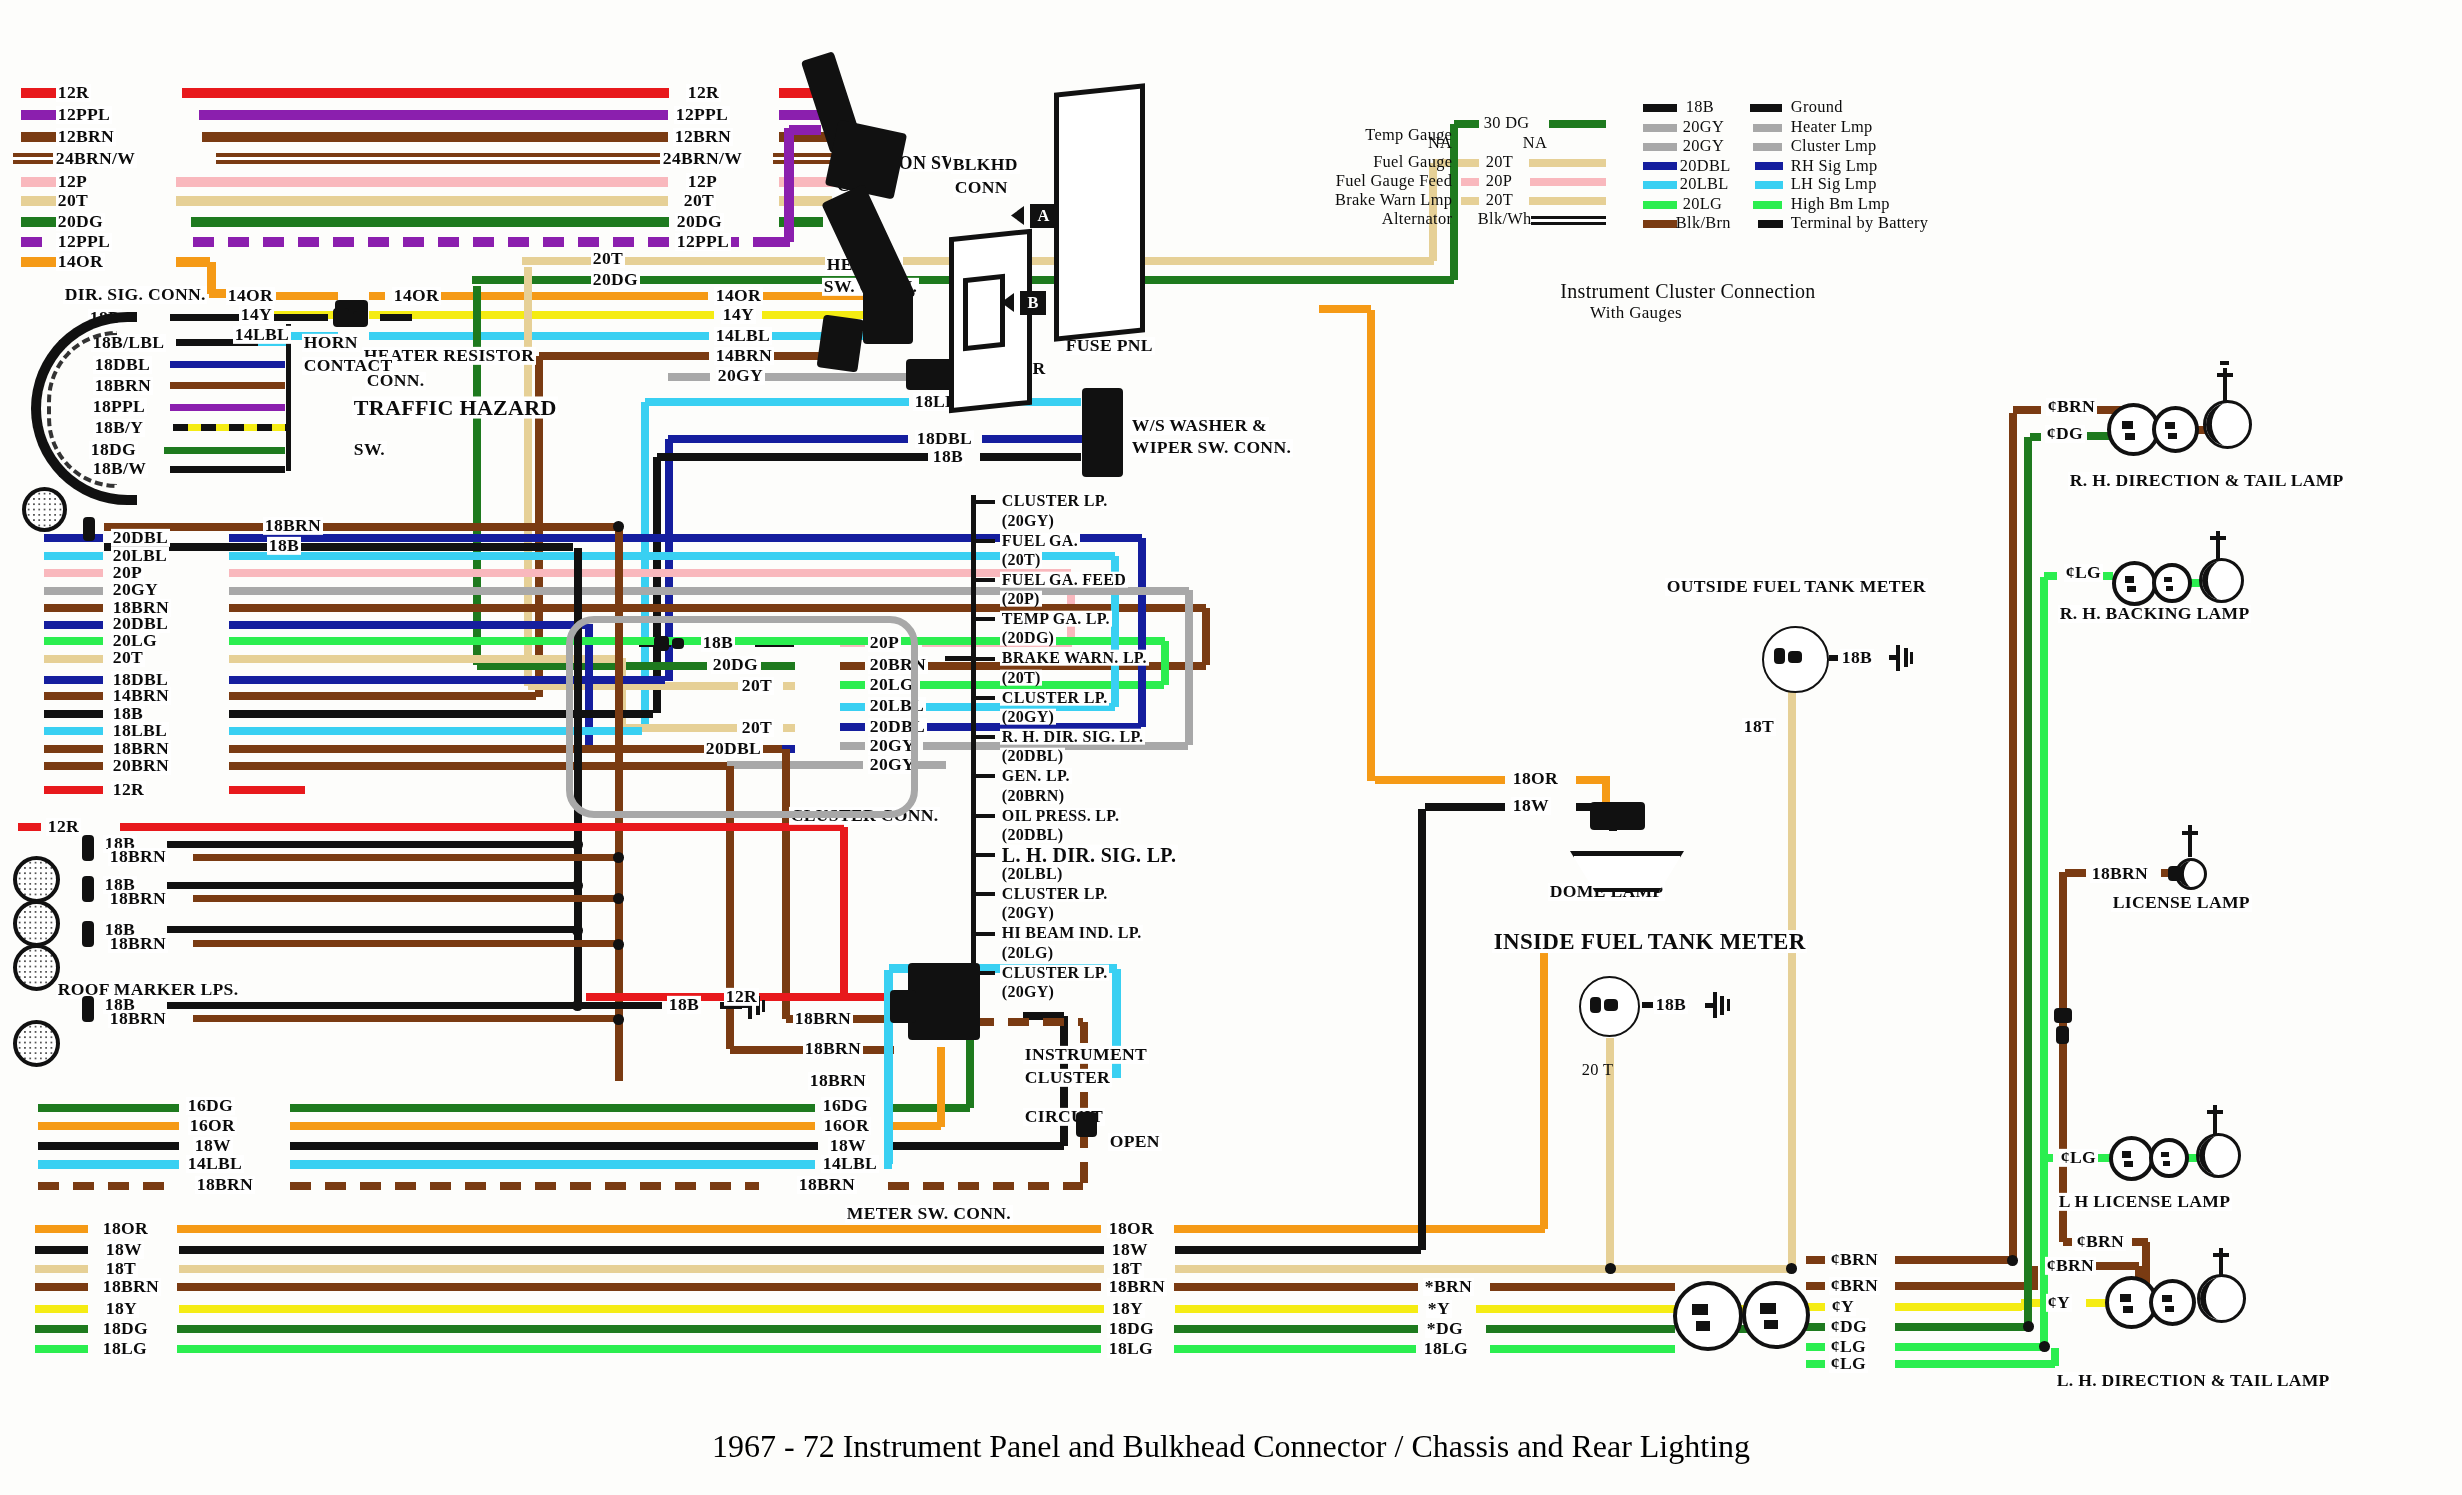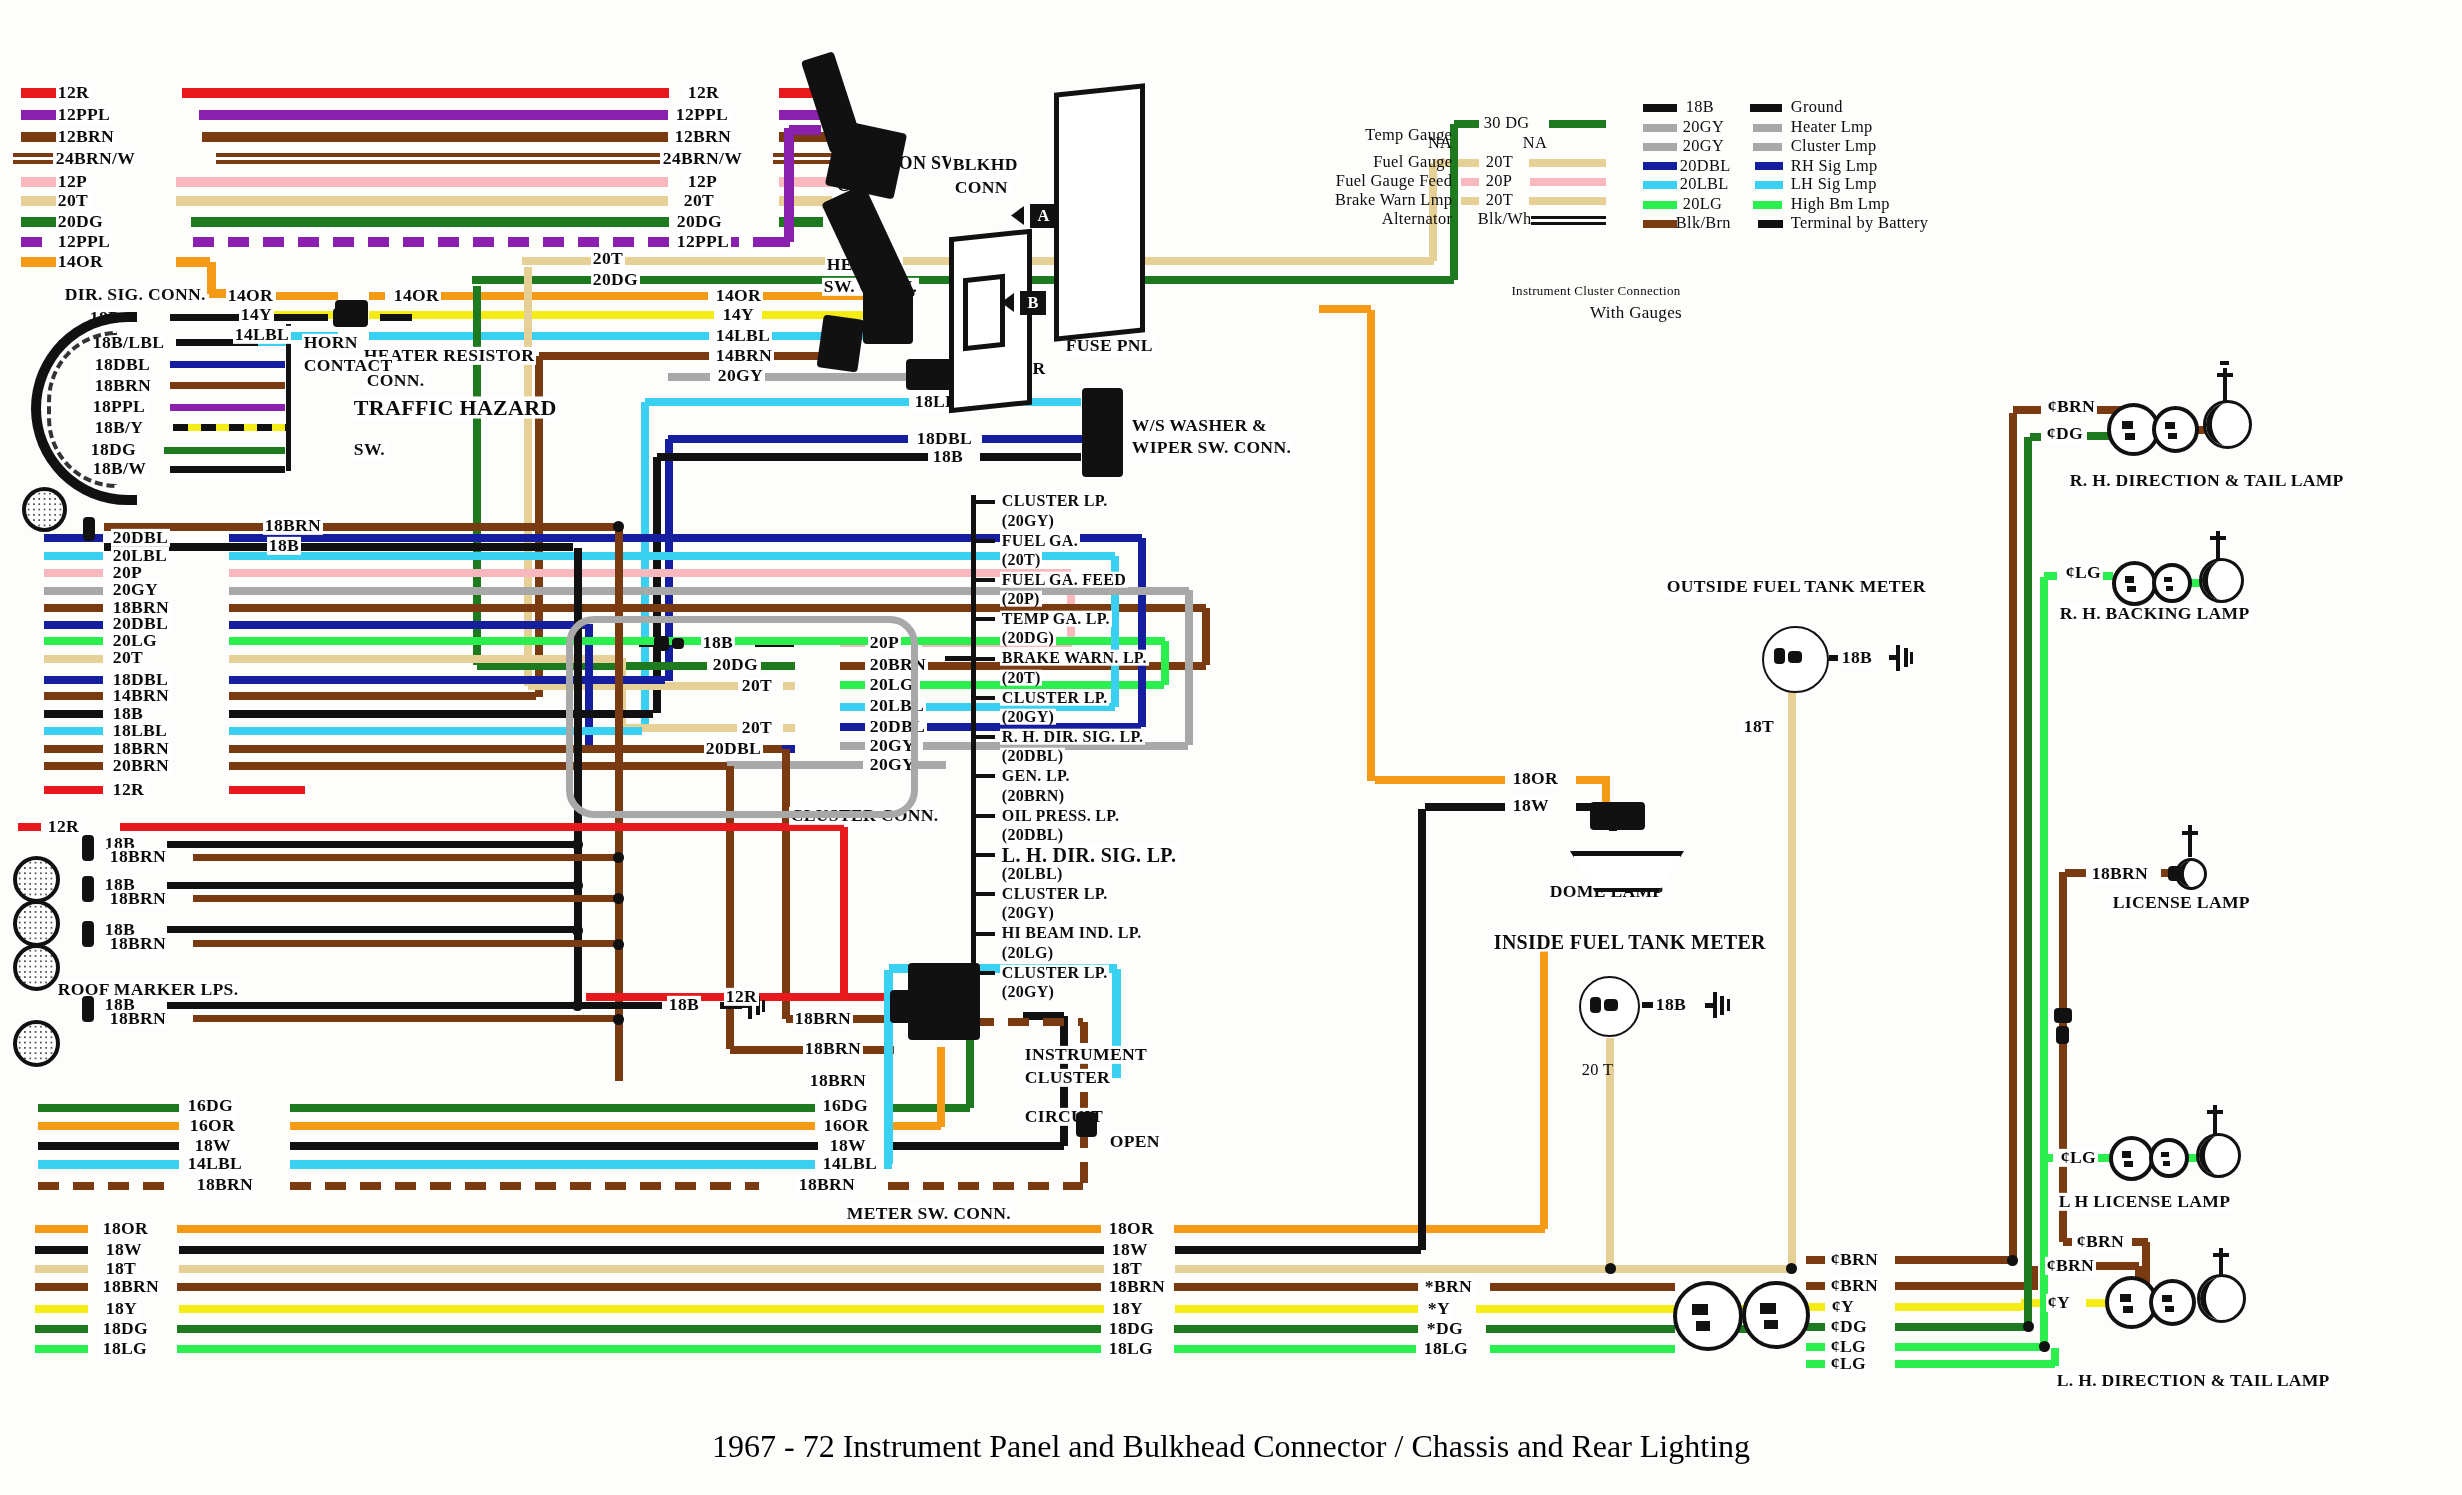--- a/index.html
+++ b/index.html
@@ -433,21 +433,21 @@
       <div class="lbl plain" style="left: 1678px; top: 185px; font-size: 16.4px;">20LBL</div>
       <div class="lbl plain" style="left: 1681px; top: 205px; font-size: 16.4px;">20LG</div>
       <div class="lbl plain" style="left: 1674px; top: 224px; font-size: 16.4px;">Blk/Brn</div>
       <div class="lbl plain" style="left: 1789px; top: 108px; font-size: 16.4px;">Ground</div>
       <div class="lbl plain" style="left: 1789px; top: 128px; font-size: 16.4px;">Heater Lmp</div>
       <div class="lbl plain" style="left: 1789px; top: 147px; font-size: 16.4px;">Cluster Lmp</div>
       <div class="lbl plain" style="left: 1789px; top: 167px; font-size: 16.4px;">RH Sig Lmp</div>
       <div class="lbl plain" style="left: 1789px; top: 185px; font-size: 16.4px;">LH Sig Lmp</div>
       <div class="lbl plain" style="left: 1789px; top: 205px; font-size: 16.4px;">High Bm Lmp</div>
       <div class="lbl plain" style="left: 1789px; top: 224px; font-size: 16.4px;">Terminal by Battery</div>
-      <div class="lbl ctr plain" style="left: 1596px; top: 291px; font-size: 13px;">Instrument Cluster Connection</div>
+      <div class="lbl ctr plain" style="left: 1688px; top: 291px; font-size: 20px;">Instrument Cluster Connection</div>
       <div class="lbl ctr plain" style="left: 1636px; top: 313px; font-size: 17px;">With Gauges</div>
       <div class="lbl" style="left: 111px; top: 538px; font-size: 17.6px;">20DBL</div>
       <div class="lbl" style="left: 111px; top: 556px; font-size: 17.6px;">20LBL</div>
       <div class="lbl" style="left: 111px; top: 573px; font-size: 17.6px;">20P</div>
       <div class="lbl" style="left: 111px; top: 590px; font-size: 17.6px;">20GY</div>
       <div class="lbl" style="left: 111px; top: 608px; font-size: 17.6px;">18BRN</div>
       <div class="lbl" style="left: 111px; top: 624px; font-size: 17.6px;">20DBL</div>
       <div class="lbl" style="left: 111px; top: 641px; font-size: 17.6px;">20LG</div>
       <div class="lbl" style="left: 111px; top: 658px; font-size: 17.6px;">20T</div>
       <div class="lbl" style="left: 111px; top: 680px; font-size: 17.6px;">18DBL</div>
@@ -535,21 +535,21 @@
       <div class="lbl" style="left: 2090px; top: 874px; font-size: 17.6px;">18BRN</div>
       <div class="lbl" style="left: 2111px; top: 903px; font-size: 17.6px;">LICENSE LAMP</div>
       <div class="lbl" style="left: 2046px; top: 407px; font-size: 17.6px;">¢BRN</div>
       <div class="lbl" style="left: 2045px; top: 434px; font-size: 17.6px;">¢DG</div>
       <div class="lbl" style="left: 2068px; top: 481px; font-size: 17.6px;">R. H. DIRECTION &amp; TAIL LAMP</div>
       <div class="lbl" style="left: 2064px; top: 573px; font-size: 17.6px;">¢LG</div>
       <div class="lbl" style="left: 2058px; top: 614px; font-size: 17.6px;">R. H. BACKING LAMP</div>
       <div class="lbl" style="left: 1665px; top: 587px; font-size: 17.6px;">OUTSIDE FUEL TANK METER</div>
       <div class="lbl" style="left: 1840px; top: 658px; font-size: 17.6px;">18B</div>
       <div class="lbl" style="left: 1742px; top: 727px; font-size: 17.6px;">18T</div>
-      <div class="lbl" style="left: 1492px; top: 942px; font-size: 20px;">INSIDE FUEL TANK METER</div>
+      <div class="lbl" style="left: 1492px; top: 942px; font-size: 23px;">INSIDE FUEL TANK METER</div>
       <div class="lbl" style="left: 1654px; top: 1005px; font-size: 17.6px;">18B</div>
       <div class="lbl plain" style="left: 1580px; top: 1071px; font-size: 16.4px;">20 T</div>
       <div class="lbl" style="left: 1511px; top: 779px; font-size: 17.6px;">18OR</div>
       <div class="lbl" style="left: 1511px; top: 806px; font-size: 17.6px;">18W</div>
       <div class="lbl" style="left: 1548px; top: 892px; font-size: 17.6px;">DOME LAMP</div>
       <div class="circ roofl" style="left: 22px; top: 487px; width: 45px; height: 45px;"></div>
       <div class="circ roofl" style="left: 13px; top: 856px; width: 47px; height: 47px;"></div>
       <div class="circ roofl" style="left: 13px; top: 900px; width: 47px; height: 47px;"></div>
       <div class="circ roofl" style="left: 13px; top: 944px; width: 47px; height: 47px;"></div>
       <div class="circ roofl" style="left: 13px; top: 1020px; width: 47px; height: 47px;"></div>

